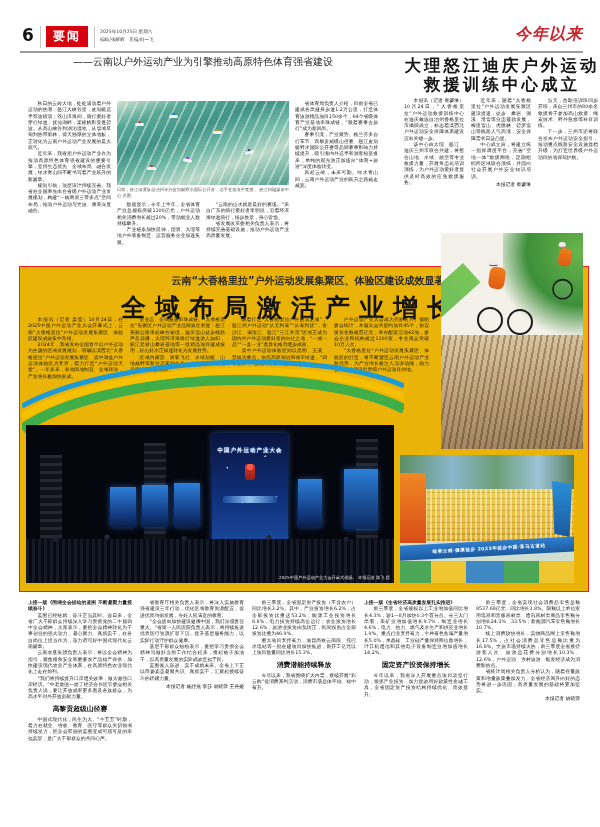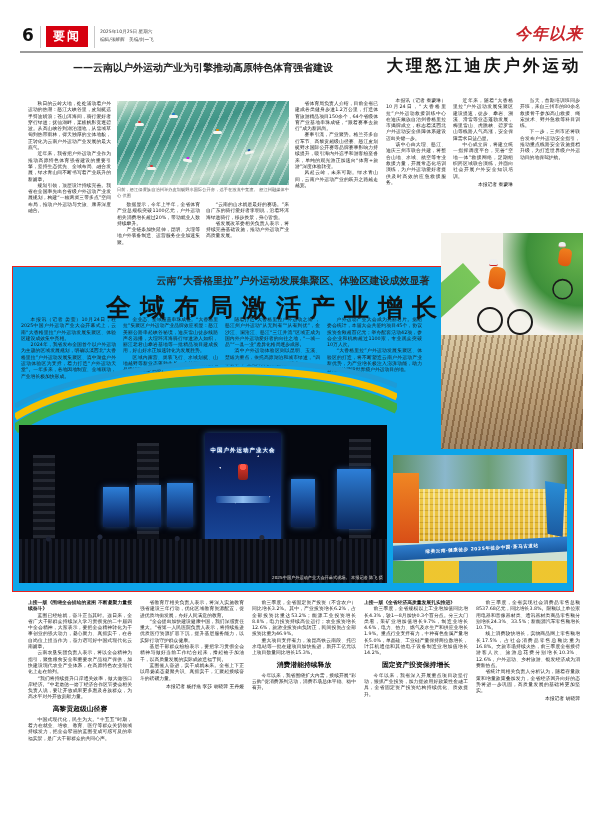--- a/index.html
+++ b/index.html
@@ -16,60 +16,60 @@
   .hdr-rule{position:absolute;left:20px;top:51px;width:563px;height:1.5px;background:#9b9b9b;}
   
   .smalltext p{margin:0;font-size:4.8px;line-height:6.3px;color:#1c1c1c;text-align:justify;}
   .smalltext p.para{text-indent:2em;}
   .smalltext p.jump{font-weight:bold;text-indent:0;}
   .smalltext p.sub{font-weight:bold;text-align:center;font-size:6.8px;line-height:9px;margin:4px 0 3px 0;color:#111;}
   .smalltext p.byline{text-align:right;text-indent:0;margin-top:2px;color:#111;}
   
   .artA{position:absolute;left:28px;top:55px;width:350px;}
   .artA-h1{font-size:27px;font-weight:bold;color:#141414;text-align:center;letter-spacing:3px;line-height:30px;margin:0;}
-  .artA-sub{font-size:10px;font-weight:bold;color:#222;text-align:center;margin-top:6px;}
+  .artA-sub{font-size:10px;font-weight:normal;color:#222;text-align:center;margin-top:0;}
   .artA-body{position:absolute;left:0;top:46px;width:350px;height:162px;display:flex;gap:6px;}
   .artA-col{width:83px;overflow:hidden;}
   .artA-mid{width:172px;display:flex;flex-direction:column;}
   .photo-kayak{width:172px;height:84px;position:relative;overflow:hidden;background:linear-gradient(160deg,#cfe3d2 0%,#58a897 18%,#3f9487 38%,#6fb8a6 55%,#bcd9c9 72%,#7cb8a8 88%,#4e9c8d 100%);}
   .photo-kayak .foam{position:absolute;inset:0;background:repeating-linear-gradient(115deg,rgba(255,255,255,.55) 0 2px,rgba(255,255,255,0) 2px 9px);opacity:.7;}
   .kayaker{position:absolute;width:9px;height:3px;border-radius:2px;background:#f5f5f0;}
   .kayaker i{position:absolute;left:3px;top:-2.4px;width:2.6px;height:2.6px;border-radius:50%;display:block;}
   .k1{left:18px;top:22px;}.k1 i{background:#d33;}
   .k2{left:52px;top:14px;}.k2 i{background:#27c;}
   .k3{left:96px;top:30px;}.k3 i{background:#e80;}
   .k4{left:128px;top:50px;transform:rotate(-12deg);}.k4 i{background:#25a;}
   .k5{left:66px;top:58px;transform:rotate(8deg);}.k5 i{background:#c2e;}
   .k6{left:30px;top:66px;}.k6 i{background:#d33;}
   .photo-cap{font-size:4.2px;color:#555;line-height:6px;text-align:justify;margin:2px 0 3px 0;}
   .artA-below{display:flex;gap:6px;height:60px;overflow:hidden;}
   .artA-below > div{width:83px;overflow:hidden;}
   
-  .artB{position:absolute;left:386px;top:56px;width:196px;}
+  .artB{position:absolute;left:404px;top:56px;width:196px;}
   .artB-h1{font-size:16.5px;font-weight:bold;color:#141414;text-align:center;letter-spacing:3px;line-height:19px;margin:0;}
   .artB-body{position:absolute;left:0;top:42px;width:196px;height:166px;display:flex;gap:7px;}
   .artB-col{width:60px;overflow:hidden;}
   .artB-col.short{height:128px;}
   
   .photo-bike{position:absolute;left:441px;top:233px;width:142px;height:216px;background:#f3f1ea;overflow:hidden;z-index:5;}
   .bike-dirt{position:absolute;left:-10px;bottom:-6px;width:170px;height:120px;background:linear-gradient(175deg,#d8c49a,#b08f63 55%,#8a6b48);}
   .bike-dirt::after{content:"";position:absolute;inset:0;background:repeating-linear-gradient(100deg,rgba(90,60,35,.35) 0 2px,rgba(255,255,255,.12) 2px 6px);}
   .bike-green{position:absolute;right:-30px;top:-20px;width:110px;height:130px;background:radial-gradient(circle at 70% 30%,#69b54c 0%,#3d8f3a 45%,rgba(61,143,58,0) 72%);}
   .bike-ribbon{position:absolute;left:22px;top:30px;width:26px;height:250px;background:linear-gradient(#6cc24a,#2f9440);transform:rotate(48deg);transform-origin:top left;opacity:.9;}
   .rider{position:absolute;}
   .rider .helmet{width:9px;height:6px;border-radius:4px 4px 2px 2px;background:#eee;border-bottom:1.5px solid #c22;}
   .rider .torso{width:16px;height:22px;border-radius:6px;background:linear-gradient(#f07f1e,#e05a10);margin-top:1px;transform:rotate(8deg);}
   .rider .wheel{position:absolute;width:22px;height:22px;border:2px solid #1b1b1b;border-radius:50%;background:rgba(255,255,255,.08);}
   .riderMain{left:48px;top:26px;}
   .riderMain .w1{left:-12px;top:48px;}
   .riderMain .w2{left:18px;top:50px;}
   .riderSide{left:116px;top:6px;transform:scale(.8);}
   .riderSide .w1{left:-8px;top:46px;}
   
-  .feature{position:absolute;left:12px;top:266px;width:560px;height:324px;border:1.8px solid #e8211d;background:#0ea5e9;}
+  .feature{position:absolute;left:19px;top:266px;width:560px;height:324px;border:1.8px solid #e8211d;background:#eab308;padding-left:8px;}
   .feat-kicker{font-size:10px;font-weight:bold;color:#2b2b2b;text-align:center;margin-top:7px;}
   .feat-h1{font-size:25px;font-weight:bold;color:#131313;text-align:center;letter-spacing:9px;margin-top:3px;}
   .feat-cols{position:absolute;left:8px;top:50px;width:404px;height:104px;display:flex;gap:7px;}
   .feat-col{width:95px;overflow:hidden;}
   .swoosh{position:absolute;left:2px;top:92px;width:382px;height:74px;pointer-events:none;}
   .photo-stage{position:absolute;left:6px;top:158px;width:368px;height:158px;background:#05070e;overflow:hidden;}
   .tower{position:absolute;top:18px;width:22px;height:100px;background:repeating-linear-gradient(#2a2e38 0 3px,#11141c 3px 8px);opacity:.85;}
   .tw1{left:14px;height:90px;top:30px;}.tw2{left:118px;}.tw3{left:226px;top:26px;}.tw4{left:330px;height:108px;top:14px;}
   .screen{position:absolute;background:linear-gradient(180deg,#2d7fd8 0%,#123a80 70%,#0a1f4a 100%);box-shadow:0 0 6px rgba(60,140,255,.5);}
   .sc1{left:84px;top:62px;width:26px;height:40px;}
@@ -161,20 +161,21 @@
       <div class="artA-col smalltext">
           <p class="para">省体育局负责人介绍，目前全省已建成各类健身步道1.2万公里，打造体育旅游精品项目150余个，64个省级体育产业基地串珠成链，“跟着赛事去旅行”成为新风尚。</p>
           <p class="para">赛事引流，产业聚势。格兰芬多自行车节、高黎贡超级山径赛、怒江皮划艇野水国际公开赛等品牌赛事影响力持续提升，吸引海内外选手和游客纷至沓来，单纯的观光游正加速向“体育+旅游”深度体验转变。</p>
           <p class="para">风起云岭，未来可期。绿水青山间，云南户外运动产业的跃升之路越走越宽。</p>
         </div>
     </div>
   </div>
 
   <div class="artB">
     <div class="artB-h1">大理怒江迪庆户外运动</div>
+    <div class="artB-h1">救援训练中心成立</div>
     <div class="artB-body">
       <div class="artB-col smalltext">
           <p class="para">本报讯（记者 秦蒙琳）10月24日，“大香格里拉”户外运动救援训练中心在迪庆藏族自治州香格里拉市揭牌成立，标志着滇西北户外运动安全保障体系建设迈出关键一步。</p>
           <p class="para">该中心由大理、怒江、迪庆三州市联合共建，将整合山地、水域、航空等专业救援力量，开展常态化培训演练，为户外运动爱好者提供及时高效的应急救援服务。</p>
         </div>
       <div class="artB-col smalltext">
           <p class="para">近年来，随着“大香格里拉”户外运动发展集聚区建设提速，徒步、攀岩、溯溪、滑雪等业态蓬勃发展，梅里雪山、虎跳峡、碧罗雪山等线路人气高涨，安全保障需求日益凸显。</p>
           <p class="para">中心成立后，将建立统一指挥调度平台，完善“空地一体”救援网络，定期组织跨区域联合演练，并面向社会开展户外安全知识培训。</p>
           <p class="byline">本报记者 秦蒙琳</p>
         </div>

